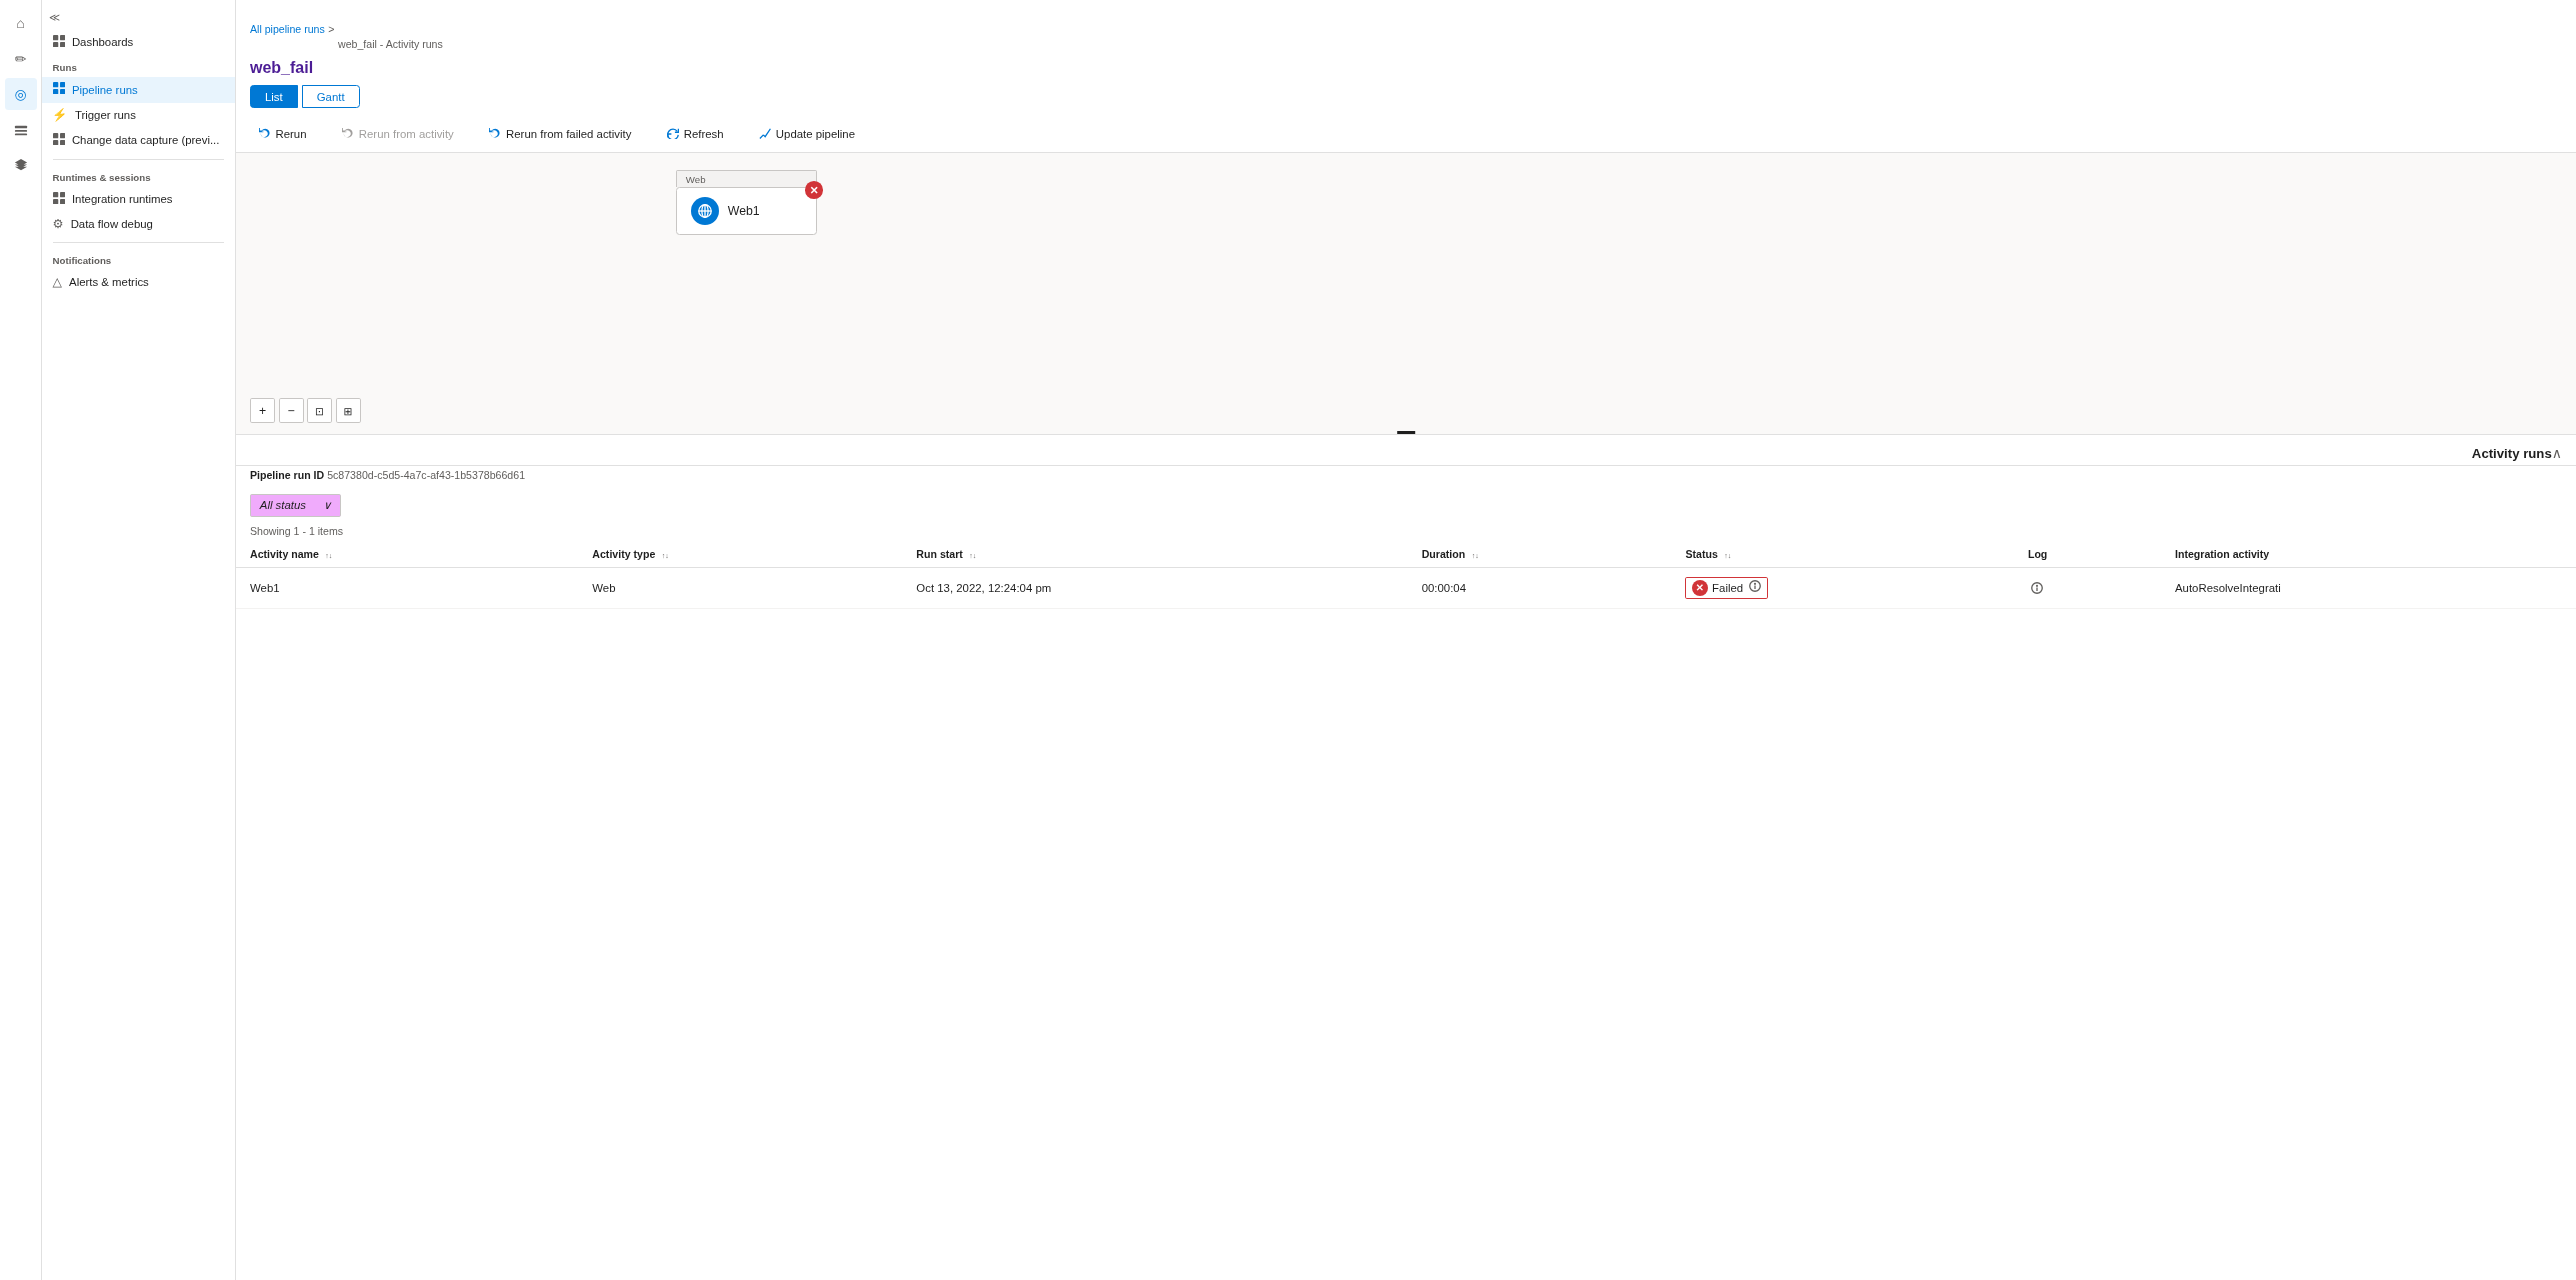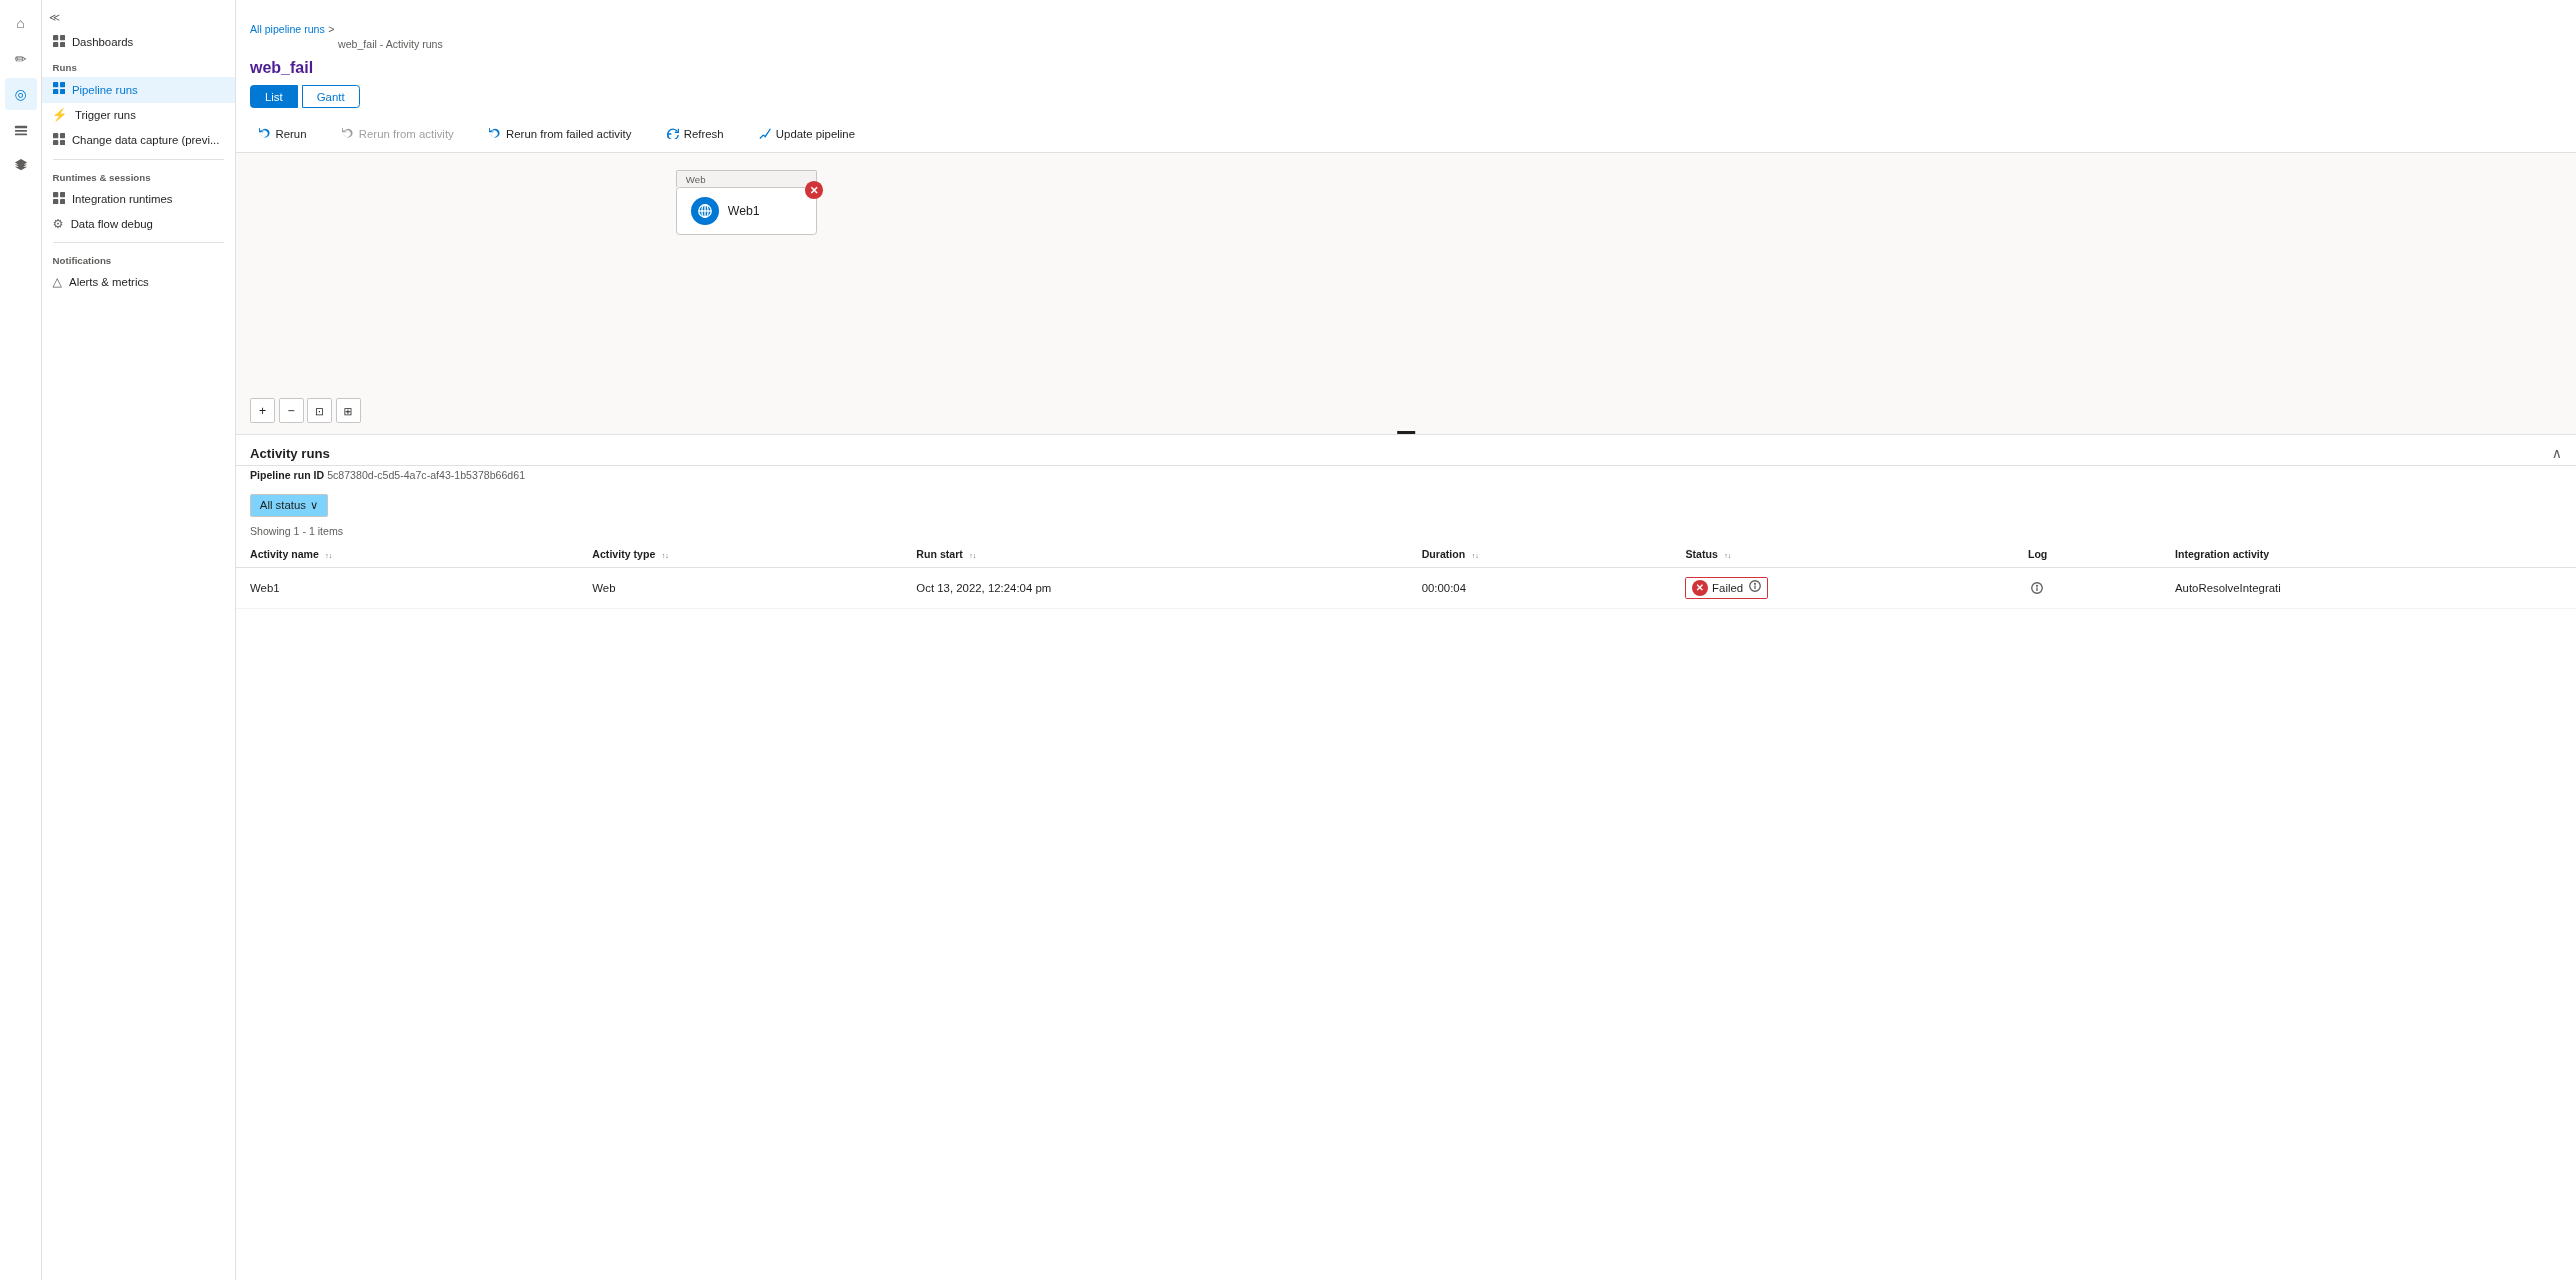--- a/index.html
+++ b/index.html
@@ -288,21 +288,21 @@
     }
 
     
     .activity-runs-section {
       flex: 1;
       overflow-y: auto;
       background: #fff;
     }
     .activity-runs-header {
       display: flex;
-      justify-content: space-between;
+      justify-content: flex-end;
       align-items: center;
       padding: 10.6px 14px 3.5px 14px;
       border-bottom: 0.9px solid #e0e0e0;
     }
     .activity-runs-title {
       font-size: 13.2px;
       font-weight: 600;
       color: #1f1f1f;
     }
     .collapse-btn {
@@ -324,27 +324,28 @@
     }
     .filter-row {
       padding: 5.3px 14px;
       display: flex;
       align-items: center;
       gap: 7px;
     }
     .status-dropdown {
       display: flex;
       align-items: center;
-      gap: 4px;
+      gap: 17px;
       padding: 3.5px 8.8px;
       border: 0.9px solid #c8c6c4;
       border-radius: 1.8px;
       cursor: pointer;
       font-size: 11.4px;
-      background: #7dd3fc;
+      background: #f0abfc;
+      font-style: italic;
     }
     .items-count {
       padding: 3.5px 14px;
       font-size: 10.6px;
       color: #605e5c;
     }
 
     
     .data-table {
       width: 100%;

